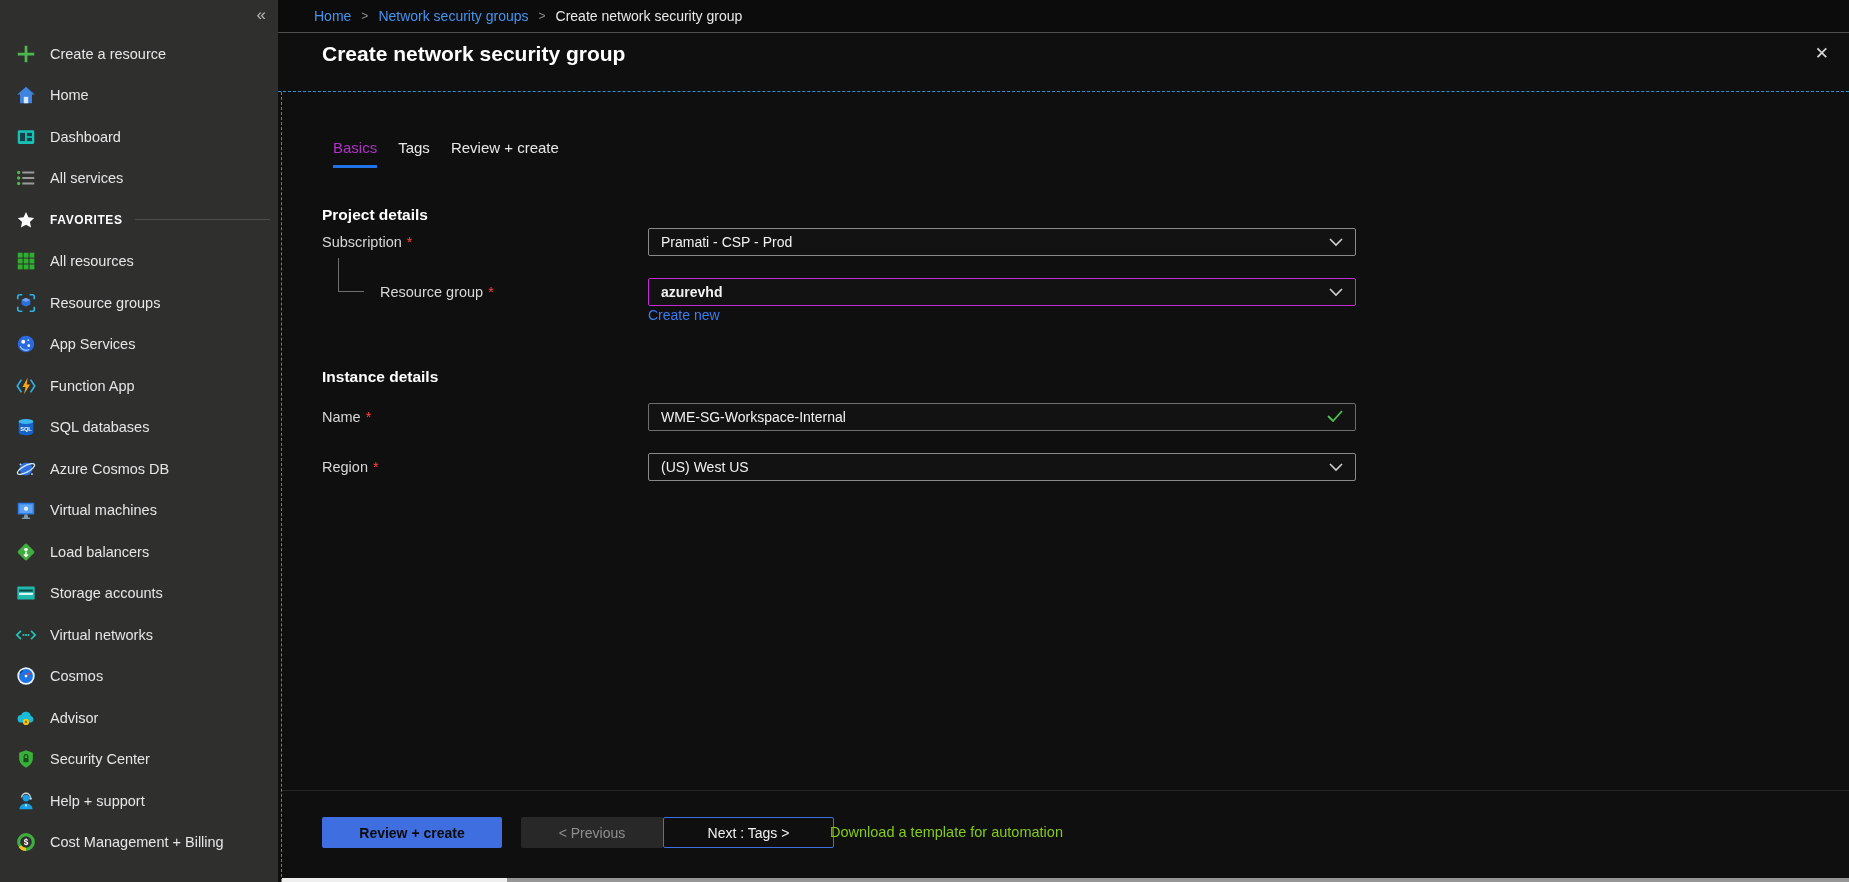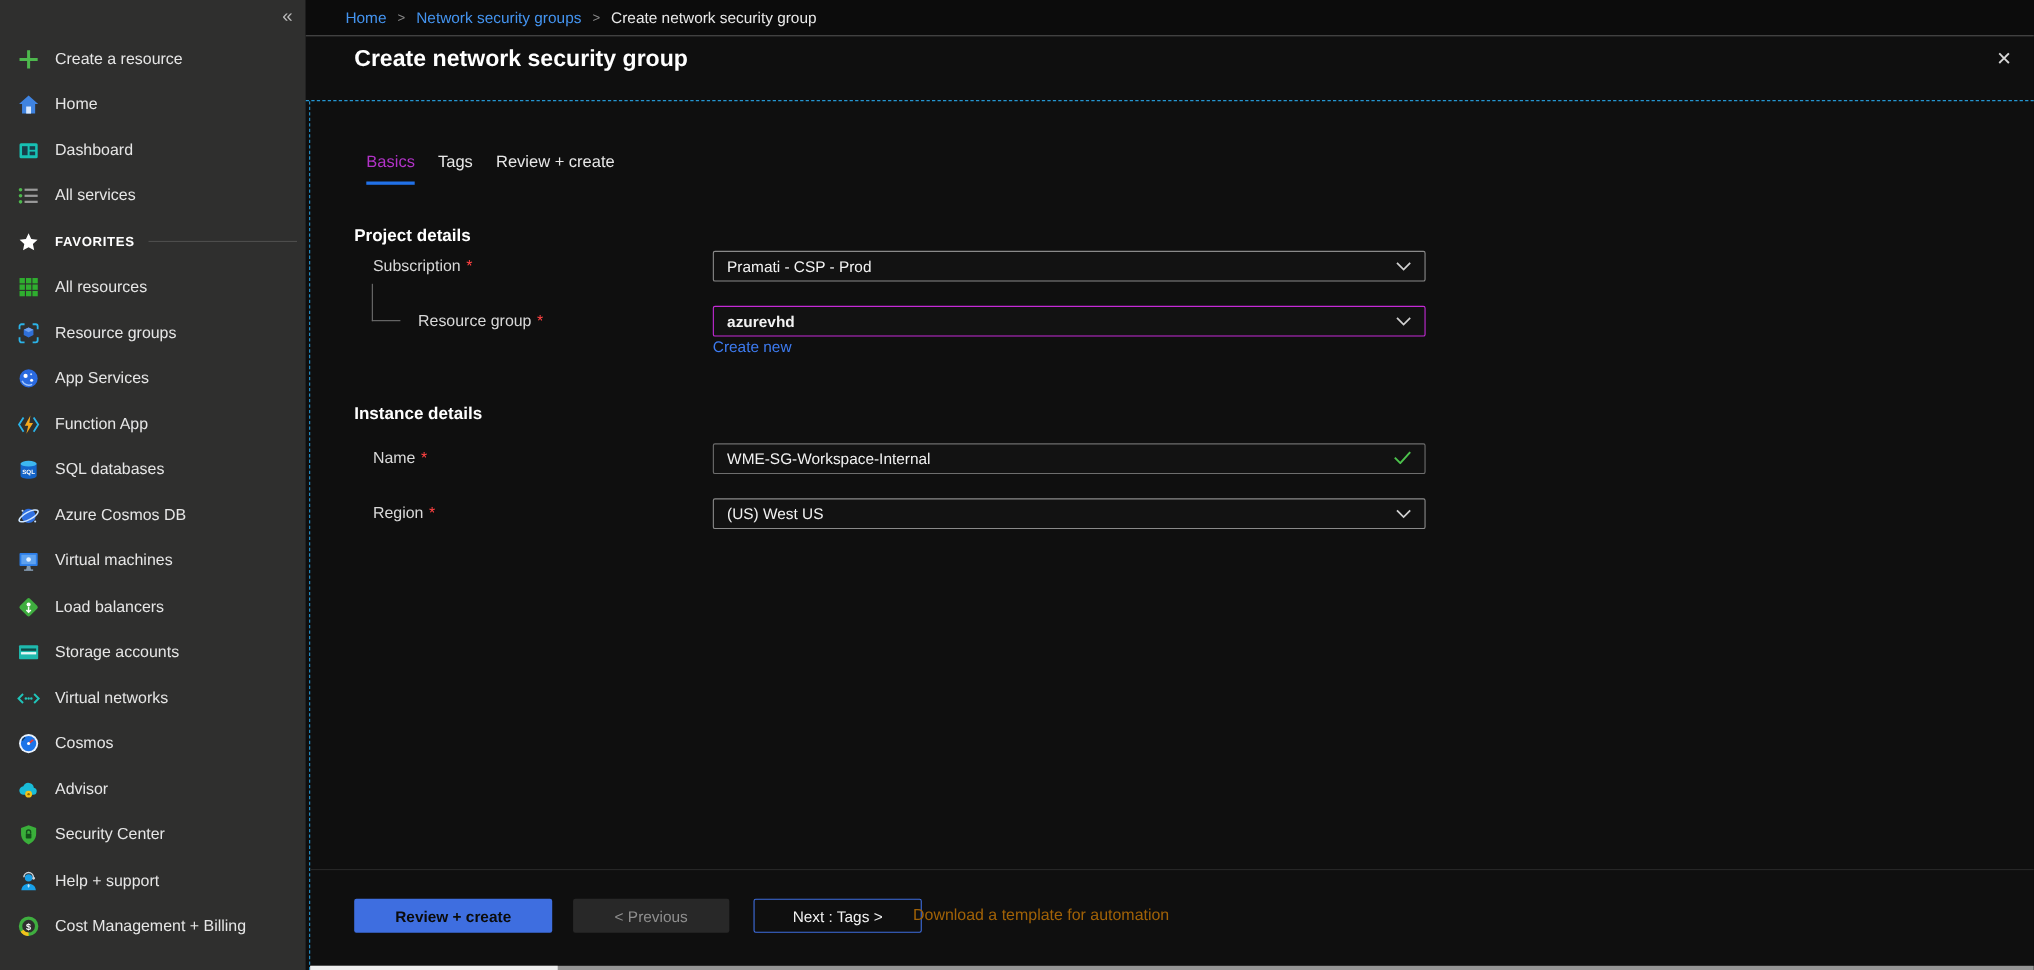--- a/index.html
+++ b/index.html
@@ -29,36 +29,36 @@
   .content { position:absolute; top:91px; left:0; right:0; bottom:0; border-top:1px dashed #2596d1; }
   .content-left-focus { position:absolute; left:3px; top:0; bottom:0; width:0; border-left:1px dashed #2596d1; }
 
   
   .tabs { position:absolute; left:55px; top:47px; display:flex; gap:21px; font-size:15px; }
   .tab { padding-bottom:9px; color:#e8e8e8; cursor:pointer; border-bottom:3px solid transparent; }
   .tab.active { color:#b233c8; border-bottom-color:#2171e8; }
 
   
   .section-heading { position:absolute; left:44px; color:#ffffff; font-size:15.5px; font-weight:bold; }
-  .form-label { position:absolute; left:61px; height:28px; line-height:28px; color:#d8d8d8; font-size:14.5px; }
+  .form-label { position:absolute; left:44px; height:28px; line-height:28px; color:#d8d8d8; font-size:14.5px; }
   .req { color:#ff4242; margin-left:5px; }
   .connector { position:absolute; left:60px; top:166px; width:26px; height:34px; border-left:1px solid #6e6e6e; border-bottom:1px solid #6e6e6e; }
-  .field { position:absolute; left:370px; width:648px; height:28px; background:#121212; border:1px solid #8a8a8a; border-radius:2px; display:flex; align-items:center; padding:0 12px; color:#f2f2f2; font-size:14px; cursor:pointer; }
+  .field { position:absolute; left:370px; width:708px; height:28px; background:#121212; border:1px solid #8a8a8a; border-radius:2px; display:flex; align-items:center; padding:0 12px; color:#f2f2f2; font-size:14px; cursor:pointer; }
   .field .spacer { flex:1; }
   .field.focus-magenta { border-color:#c42ad6;font-weight:bold; }
   .link { color:#3d7bf0; font-size:14px; cursor:pointer; }
   .create-new { position:absolute; left:370px; top:215px; }
 
   
   .footer-divider { position:absolute; left:4px; right:0; top:698px; height:1px; background:#262626; }
   .btn { position:absolute; top:725px; height:31px; display:flex; align-items:center; justify-content:center; font-size:14px; border-radius:2px; cursor:pointer; }
   .btn-primary { left:44px; width:180px; background:#3e6ee0; color:#0b0b0b; font-weight:bold; }
   .btn-secondary { left:243px; width:142px; background:#282828; color:#8f8f8f; }
-  .btn-outline { left:407px; width:153px; background:transparent; border:1px solid #3e6ee0; color:#f2f2f2; }
-  .download-link { position:absolute; left:552px; top:725px; height:31px; line-height:31px; color:#a16207; font-size:14.5px; cursor:pointer; }
+  .btn-outline { left:385px; width:171px; background:transparent; border:1px solid #3e6ee0; color:#f2f2f2; }
+  .download-link { position:absolute; left:552px; top:725px; height:31px; line-height:31px; color:#84cc16; font-size:14.5px; cursor:pointer; }
 
   
   .hscroll-track { position:absolute; left:4px; right:0; top:786px; height:4px; background:#969696; }
   .hscroll-thumb { position:absolute; left:0; top:0; width:225px; height:4px; background:#efefef; }
 </style>
 </head>
 <body>
 
 <div class="root">
 

